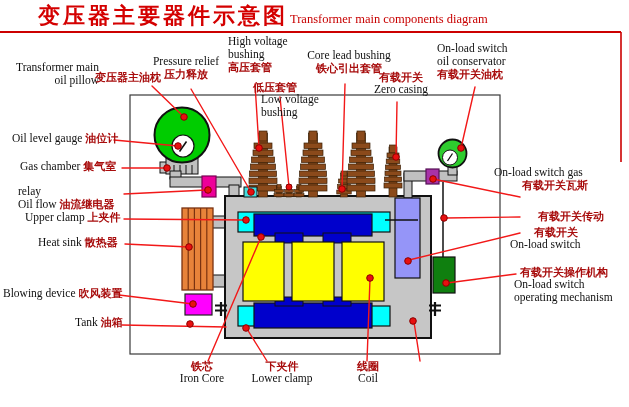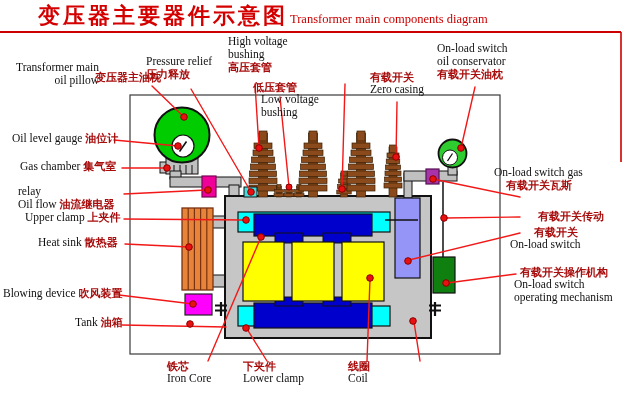--- a/index.html
+++ b/index.html
@@ -4,21 +4,21 @@
 <style>
   html,body{margin:0;padding:0;background:#fff;}
   #stage{position:relative;width:629px;height:407px;background:#ffffff;overflow:hidden;
          font-family:"Liberation Serif", serif;}
   #diagram-svg{position:absolute;left:0;top:0;}
   .lbl{position:absolute;white-space:nowrap;font-size:11.5px;line-height:1.12;color:#101010;}
   .en{color:#101010;}
   .cn{color:#A80D0D;font-weight:bold;font-size:11px;}
   .pre{white-space:pre-line;}
   .blk{display:block;}
-  .ctr{}
+  .ctr{text-align:center;}
   .title-zh{font-size:22px;font-weight:bold;color:#D40000;letter-spacing:3px;margin-top:32px;}
   .title-en{font-size:12.5px;color:#C80000;margin-left:2px;}
 </style>
 </head>
 <body>
 
 <div id="stage">
 
   <svg id="diagram-svg" width="629" height="407" viewBox="0 0 629 407" xmlns="http://www.w3.org/2000/svg" xmlns:xlink="http://www.w3.org/1999/xlink">
 
@@ -238,35 +238,39 @@
 bushing</span>
     <span class="cn blk">高压套管</span>
   </div>
 
   <div class="lbl" style="left:253px;top:81px">
     <span class="cn blk">低压套管</span>
     <span class="en blk pre" style="margin-left:8px">Low voltage
 bushing</span>
   </div>
 
+  <div class="lbl ctr" style="left:302px;top:49px;width:94px">
+    <span class="en blk">Core lead bushing</span>
+    <span class="cn blk">铁心引出套管</span>
+  </div>
 
   <div class="lbl ctr" style="left:370px;top:71px;width:62px">
     <span class="cn blk">有载开关</span>
     <span class="en blk">Zero casing</span>
   </div>
 
   <div class="lbl" style="left:437px;top:42px">
     <span class="en blk pre">On-load switch
 oil conservator</span>
     <span class="cn blk">有载开关油枕</span>
   </div>
 
   <div class="lbl" style="left:494px;top:166px">
     <span class="en blk">On-load switch gas</span>
-    <span class="cn blk" style="margin-left:12px">有载开关瓦斯</span>
+    <span class="cn blk" style="margin-left:28px">有载开关瓦斯</span>
   </div>
 
   <div class="lbl" style="left:538px;top:210px">
     <span class="cn">有载开关传动</span>
   </div>
 
   <div class="lbl" style="left:510px;top:226px">
     <span class="cn blk" style="margin-left:24px">有载开关</span>
     <span class="en blk">On-load switch</span>
   </div>

